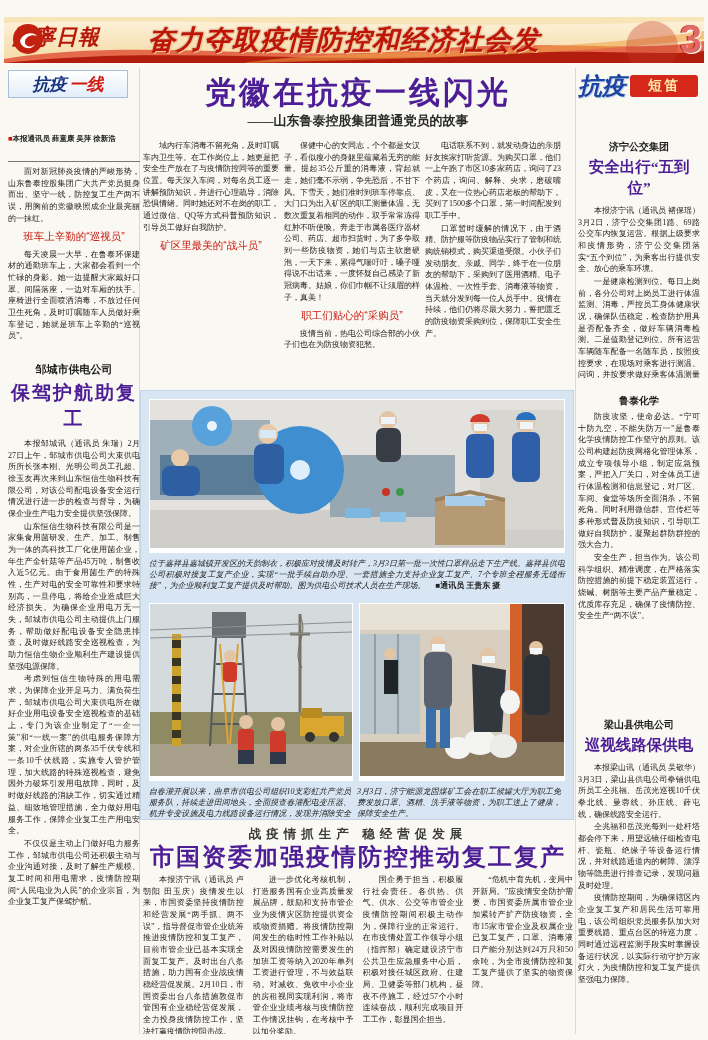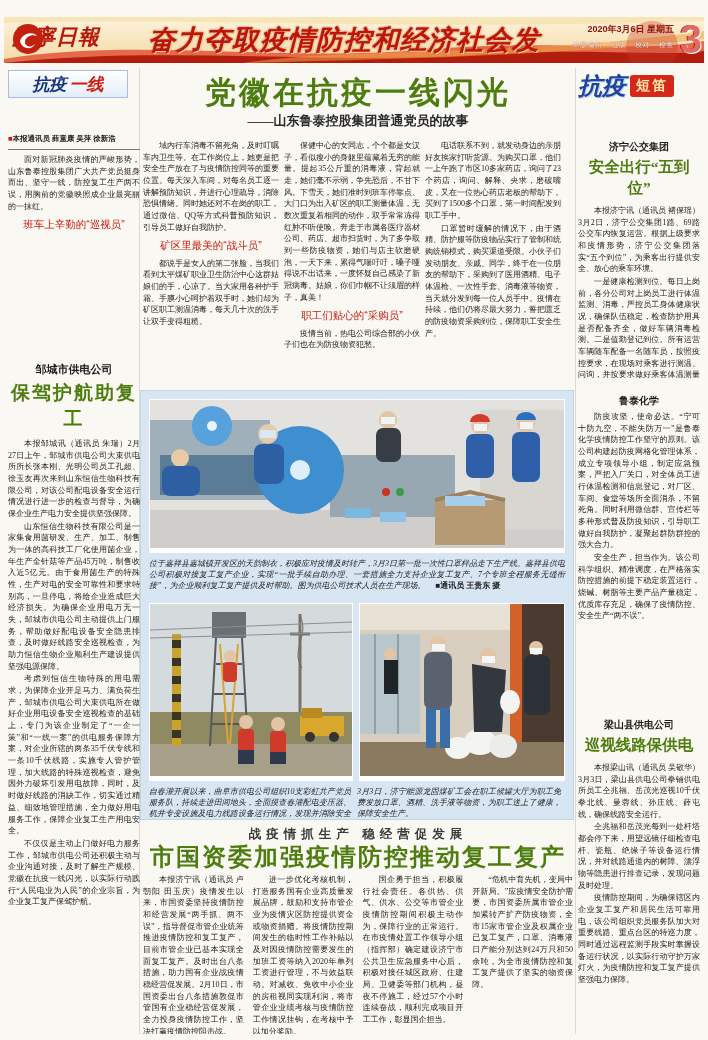--- a/index.html
+++ b/index.html
@@ -27,31 +27,31 @@
   .badge-left{position:absolute;left:8px;top:70px;width:118px;height:26px;border:1px solid #a9bedb;
               background:linear-gradient(180deg,#ffffff,#e3eefa);display:flex;align-items:center;
               justify-content:center;gap:3px;font-family:"Liberation Sans",sans-serif;
               font-weight:900;font-size:17px;font-style:italic;}
   .badge-left .t1{color:#16337d;} .badge-left .t2{color:#cf1a0d;}
   .badge-right{position:absolute;left:578px;top:70px;width:122px;height:32px;display:flex;
                align-items:center;gap:4px;font-family:"Liberation Sans",sans-serif;}
   .badge-right .t1{font-size:24px;font-weight:900;font-style:italic;color:#1d44a0;
                    text-shadow:1px 1px 0 #bcd0ee;}
   .badge-right .t2{background:#d5281a;color:#ffe9a8;font-weight:900;font-size:14px;
-                   padding:2px 6px;border-radius:3px;letter-spacing:2px;}
+                   padding:2px 18px;border-radius:3px;letter-spacing:2px;}
   
   .body-text{font-size:8px;line-height:1.46;text-align:justify;color:#1b1b1b;}
   .body-text p{margin:0 0 1px 0;text-indent:2em;}
   .byline{font-size:7.5px;font-weight:bold;color:#222;border-bottom:1px solid #777;
-          padding-bottom:4px;margin-bottom:4px;}
+          padding-bottom:16px;margin-bottom:4px;}
   .byline .sq{color:#c5180d;}
   .sub-red{font-weight:400;color:#c5180d;text-align:center;font-size:10.5px;margin:5px 0 4px;
            font-family:"Liberation Sans",sans-serif;}
   .kicker{font-family:"Liberation Sans",sans-serif;font-weight:bold;text-align:center;color:#1d1d1d;}
-  .headline-lg{font-family:"Liberation Sans",sans-serif;font-weight:900;text-align:center;color:#4d7c0f;}
+  .headline-lg{font-family:"Liberation Sans",sans-serif;font-weight:900;text-align:center;color:#4c1d95;}
   
   .left-col-top{position:absolute;left:8px;top:134px;width:132px;height:224px;overflow:hidden;}
   .zoucheng{position:absolute;left:8px;top:362px;width:132px;height:672px;overflow:hidden;}
   .zoucheng .kicker{font-size:11px;margin-bottom:3px;}
   .zoucheng .headline-lg{font-size:19px;letter-spacing:2px;margin-bottom:6px;}
   .main-headline{position:absolute;left:142px;top:72px;width:432px;font-size:31px;letter-spacing:3px;}
   .main-subheadline{position:absolute;left:142px;top:112px;width:432px;text-align:center;
                     font-size:13px;font-weight:bold;color:#2a2a2a;}
   .main-cols{position:absolute;left:143px;top:140px;width:430px;height:246px;display:flex;gap:5px;}
   .main-cols .col{width:136px;height:246px;overflow:hidden;}
@@ -95,24 +95,20 @@
       <circle cx="648" cy="30" r="26" fill="#c93a22" opacity="0.35"></circle>
     </svg>
     <div class="logo-wrap">
       <svg class="logo-emblem" viewBox="0 0 32 32">
         <circle cx="16" cy="16" r="15" fill="#c22110"></circle>
         <path d="M8,18 C10,10 22,8 25,13 C21,11 13,13 13,19 C13,24 20,25 23,21 C21,27 10,27 8,18 Z" fill="#ffffff"></path>
       </svg>
       <span class="paper-name">濟寧日報</span>
     </div>
     <div class="slogan">奋力夺取疫情防控和经济社会发展“双胜利”</div>
-    <div class="banner-right">
-      <div class="date-line">2020年3月6日 星期五</div>
-      <div class="credits">本版编辑 · 组版 · 校对 · 检查</div>
-    </div>
     <div class="page-num">3</div>
   </div>
 
   <div class="vrule" style="left:139px"></div>
   <div class="vrule" style="left:575px"></div>
 
   <div class="badge-left">
     <span class="t1">抗疫</span>
     <span class="t2">一线</span>
   </div>
@@ -121,47 +117,47 @@
     <span class="t2">短笛</span>
   </div>
 
   <div class="main-headline headline-lg">党徽在抗疫一线闪光</div>
   <div class="main-subheadline">——山东鲁泰控股集团普通党员的故事</div>
 
   <div class="left-col-top body-text">
     <div class="byline"><span class="sq">■</span><span>本报通讯员 薛童康 吴萍 徐新浩</span></div>
     <p>面对新冠肺炎疫情的严峻形势，山东鲁泰控股集团广大共产党员挺身而出、坚守一线，防控复工生产两不误，用胸前的党徽映照成企业最亮丽的一抹红。</p>
     <div class="sub-red">班车上辛勤的“巡视员”</div>
+    <p>每天凌晨一大早，在鲁泰环保建材的通勤班车上，大家都会看到一个忙碌的身影。她一边提醒大家戴好口罩、间隔落座，一边对车厢的扶手、座椅进行全面喷洒消毒，不放过任何卫生死角，及时叮嘱随车人员做好乘车登记，她就是班车上辛勤的“巡视员”。</p>
   </div>
 
   <div class="main-cols">
     <div class="col body-text">
       <p>域内行车消毒不留死角，及时叮嘱车内卫生等。在工作岗位上，她更是把安全生产放在了与疫情防控同等的重要位置。每天深入车间，对每名员工逐一讲解预防知识，并进行心理疏导，消除恐惧情绪。同时她还对不在岗的职工，通过微信、QQ等方式科普预防知识，引导员工做好自我防护。</p>
       <div class="sub-red">矿区里最美的“战斗员”</div>
-      <p>都说手是女人的第二张脸，当我们看到太平煤矿职业卫生防治中心这群姑娘们的手，心凉了。当大家用各种护手霜、手膜小心呵护着双手时，她们却为矿区职工测温消毒，每天几十次的洗手让双手变得粗糙。</p>
     </div>
     <div class="col body-text">
       <p>保健中心的女同志，个个都是女汉子，看似瘦小的身躯里蕴藏着无穷的能量。提起35公斤重的消毒液，背起就走，她们毫不示弱，争先恐后，不甘下风。下雪天，她们准时到班车停靠点、大门口为出入矿区的职工测量体温，无数次重复着相同的动作，双手常常冻得红肿不听使唤。奔走于市属各医疗器材公司、药店、超市扫货时，为了多争取到一些防疫物资，她们与店主软磨硬泡，一天下来，累得气喘吁吁，嗓子哑得说不出话来，一度怀疑自己感染了新冠病毒。姑娘，你们巾帼不让须眉的样子，真美！</p>
       <div class="sub-red">职工们贴心的“采购员”</div>
       <p>疫情当前，热电公司综合部的小伙子们也在为防疫物资犯愁。</p>
     </div>
     <div class="col body-text">
       <p>电话联系不到，就发动身边的亲朋好友挨家打听货源。为购买口罩，他们一上午跑了市区10多家药店，询问了23个药店，询问、解释、央求，磨破嘴皮，又在一位热心药店老板的帮助下，买到了1500多个口罩，第一时间配发到职工手中。</p>
       <p>口罩暂时缓解的情况下，由于酒精、防护服等防疫物品实行了管制和统购统销模式，购买渠道受限。小伙子们发动朋友、亲戚、同学，终于在一位朋友的帮助下，采购到了医用酒精、电子体温枪、一次性手套、消毒液等物资，当天就分发到每一位人员手中。疫情在持续，他们仍将尽最大努力，誓把匮乏的防疫物资采购到位，保障职工安全生产。</p>
     </div>
   </div>
 
   <div class="zoucheng">
     <div class="kicker">邹城市供电公司</div>
     <div class="headline-lg">保驾护航助复工</div>
     <div class="body-text">
       <p>本报邹城讯（通讯员 朱瑞）2月27日上午，邹城市供电公司大束供电所所长张本刚、光明公司员工孔超、徐玉友再次来到山东恒信生物科技有限公司，对该公司配电设备安全运行情况进行进一步的检查与督导，为确保企业生产电力安全提供坚强保障。</p>
       <p>山东恒信生物科技有限公司是一家集食用菌研发、生产、加工、制售为一体的高科技工厂化使用菌企业，年生产金针菇等产品45万吨，制售收入近5亿元。由于食用菌生产的特殊性，生产对电的安全可靠性和要求特别高，一旦停电，将给企业造成巨大经济损失。为确保企业用电万无一失，邹城市供电公司主动提供上门服务，帮助做好配电设备安全隐患排查，及时做好线路安全巡视检查，为助力恒信生物企业顺利生产建设提供坚强电源保障。</p>
       <p>考虑到恒信生物特殊的用电需求，为保障企业开足马力、满负荷生产，邹城市供电公司大束供电所在做好企业用电设备安全巡视检查的基础上，专门为该企业制定了“一企一策”和“一线一案”的供电服务保障方案，对企业所辖的两条35千伏专线和一条10千伏线路，实施专人管护管理，加大线路的特殊巡视检查，避免因外力破坏引发用电故障，同时，及时做好线路的消缺工作，切实通过精益、细致地管理措施，全力做好用电服务工作，保障企业复工生产用电安全。</p>
-      <p>不仅仅是主动上门做好电力服务工作，邹城市供电公司还积极主动与企业沟通对接，及时了解生产规模、党徽在抗疫一线闪光，以实际行动践行“人民电业为人民”的企业宗旨，为企业复工复产保驾护航。</p>
+      <p>不仅仅是主动上门做好电力服务工作，邹城市供电公司还积极主动与企业沟通对接，及时了解生产规模、复工时间和用电需求，疫情防控期间“人民电业为人民”的企业宗旨，为企业复工复产保驾护航。</p>
     </div>
   </div>
 
   <div class="photo-panel">
     <div class="photo-frame">
       <svg width="414" height="148" viewBox="0 0 414 148">
         <rect width="414" height="148" fill="#e3e2de"></rect>
         <rect y="110" width="414" height="38" fill="#cfcecb"></rect>
         <rect x="330" y="10" width="84" height="120" fill="#d8d6d0"></rect>
         <rect x="0" y="20" width="120" height="80" fill="#9fb0ba"></rect>

